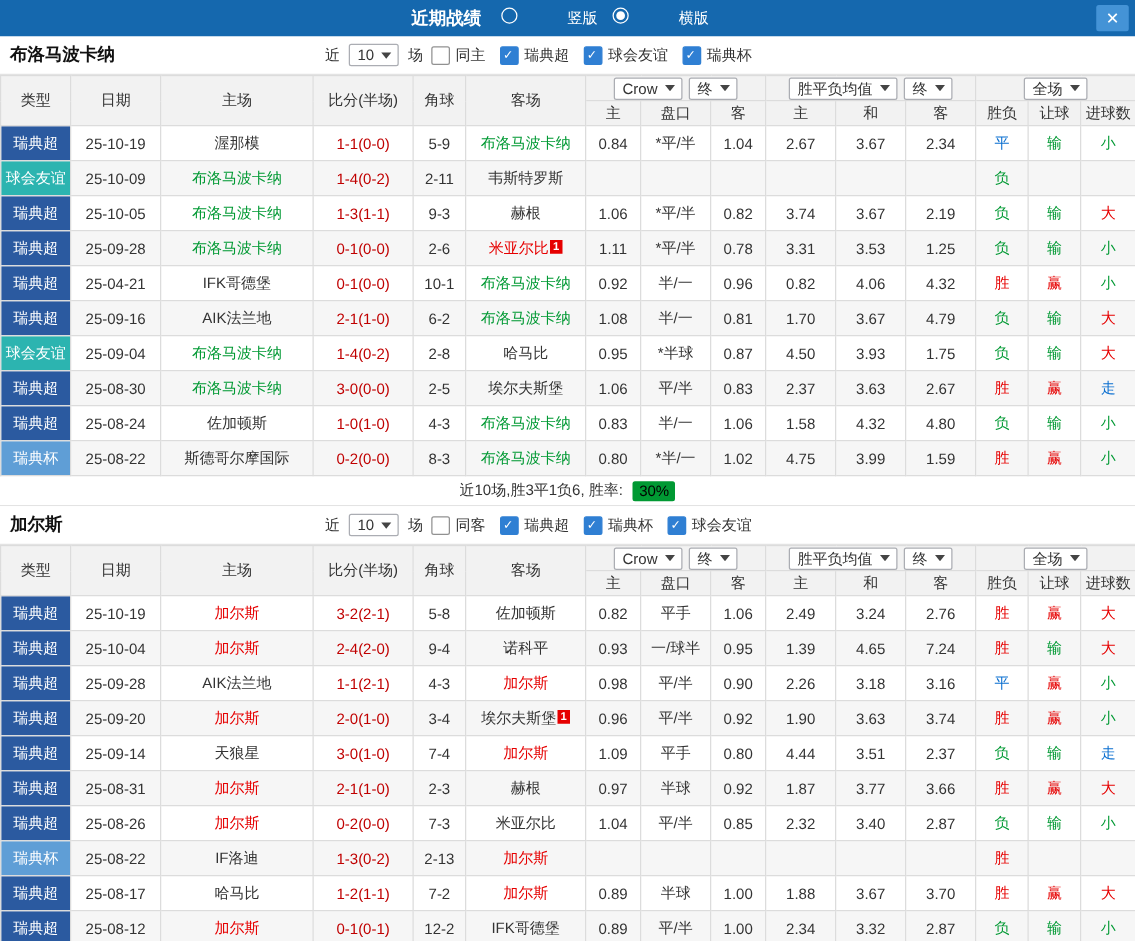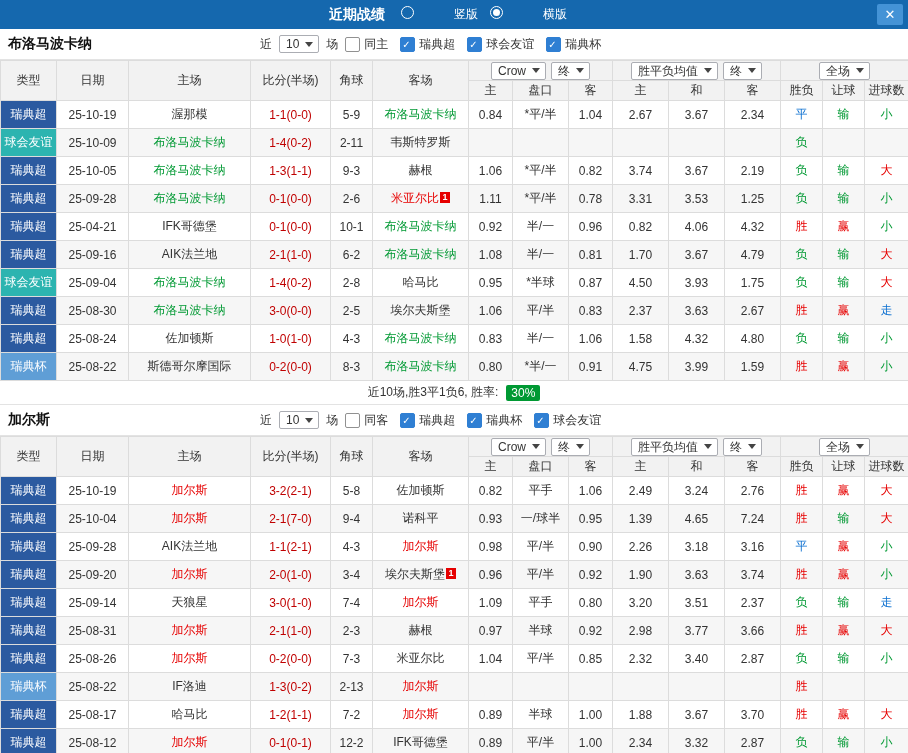--- a/index.html
+++ b/index.html
@@ -33,21 +33,21 @@
   .thead-select-row{display:flex;justify-content:center;gap:5px;align-items:center;}
   tbody td{height:27px;}
   tbody tr:nth-child(even){background:#f6f6f6;}
   td.type-cell{color:#fff;}
   .score{color:#c00000;}
   .team-link{text-decoration:none;}
   .red-badge{display:inline-block;background:#e60000;color:#fff;font-size:9px;width:10px;height:11px;line-height:11px;text-align:center;vertical-align:top;margin:2px 0 0 1px;font-weight:bold;}
 
   
   .summary{height:23px;display:flex;align-items:center;justify-content:center;gap:8px;border-bottom:1px solid #e3e3e3;}
-  .rate-badge{background:#009933;color:#ffffff;padding:0 5px;height:16px;line-height:16px;border-radius:2px;}
+  .rate-badge{background:#009933;color:#000000;padding:0 5px;height:16px;line-height:16px;border-radius:2px;}
   .summary-stats{color:#e60000;margin-left:4px;}
 </style>
 </head>
 <body>
 
 <div class="widget">
 
   <div class="topbar">
     <span class="topbar-title">近期战绩</span>
     <span class="radio">
@@ -318,21 +318,21 @@
           </tr>
           <tr>
             <td class="type-cell" style="background: rgb(95, 158, 214);">瑞典杯</td>
             <td>25-08-22</td>
             <td><span class="team-link">斯德哥尔摩国际</span></td>
             <td><span class="score">0-2(0-0)</span></td>
             <td>8-3</td>
             <td><span class="team-link" style="color: rgb(0, 153, 51);">布洛马波卡纳</span></td>
             <td>0.80</td>
             <td>*半/一</td>
-            <td>0.91</td>
+            <td>1.02</td>
             <td>4.75</td>
             <td>3.99</td>
             <td>1.59</td>
             <td style="color: rgb(230, 0, 0);">胜</td>
             <td style="color: rgb(230, 0, 0);">赢</td>
             <td style="color: rgb(0, 153, 51);">小</td>
           </tr>
         </tbody>
     </table>
     <div class="summary">
@@ -457,21 +457,21 @@
             <td>3.24</td>
             <td>2.76</td>
             <td style="color: rgb(230, 0, 0);">胜</td>
             <td style="color: rgb(230, 0, 0);">赢</td>
             <td style="color: rgb(230, 0, 0);">大</td>
           </tr>
           <tr>
             <td class="type-cell" style="background: rgb(43, 90, 160);">瑞典超</td>
             <td>25-10-04</td>
             <td><span class="team-link" style="color: rgb(230, 0, 0);">加尔斯</span></td>
-            <td><span class="score">2-1(7-0)</span></td>
+            <td><span class="score">2-4(2-0)</span></td>
             <td>9-4</td>
             <td><span class="team-link">诺科平</span></td>
             <td>0.93</td>
             <td>一/球半</td>
             <td>0.95</td>
             <td>1.39</td>
             <td>4.65</td>
             <td>7.24</td>
             <td style="color: rgb(230, 0, 0);">胜</td>
             <td style="color: rgb(0, 153, 51);">输</td>
@@ -514,38 +514,38 @@
           <tr>
             <td class="type-cell" style="background: rgb(43, 90, 160);">瑞典超</td>
             <td>25-09-14</td>
             <td><span class="team-link">天狼星</span></td>
             <td><span class="score">3-0(1-0)</span></td>
             <td>7-4</td>
             <td><span class="team-link" style="color: rgb(230, 0, 0);">加尔斯</span></td>
             <td>1.09</td>
             <td>平手</td>
             <td>0.80</td>
-            <td>3.20</td>
+            <td>4.44</td>
             <td>3.51</td>
             <td>2.37</td>
             <td style="color: rgb(0, 153, 51);">负</td>
             <td style="color: rgb(0, 153, 51);">输</td>
             <td style="color: rgb(11, 111, 208);">走</td>
           </tr>
           <tr>
             <td class="type-cell" style="background: rgb(43, 90, 160);">瑞典超</td>
             <td>25-08-31</td>
             <td><span class="team-link" style="color: rgb(230, 0, 0);">加尔斯</span></td>
             <td><span class="score">2-1(1-0)</span></td>
             <td>2-3</td>
             <td><span class="team-link">赫根</span></td>
             <td>0.97</td>
             <td>半球</td>
             <td>0.92</td>
-            <td>2.98</td>
+            <td>1.87</td>
             <td>3.77</td>
             <td>3.66</td>
             <td style="color: rgb(230, 0, 0);">胜</td>
             <td style="color: rgb(230, 0, 0);">赢</td>
             <td style="color: rgb(230, 0, 0);">大</td>
           </tr>
           <tr>
             <td class="type-cell" style="background: rgb(43, 90, 160);">瑞典超</td>
             <td>25-08-26</td>
             <td><span class="team-link" style="color: rgb(230, 0, 0);">加尔斯</span></td>

